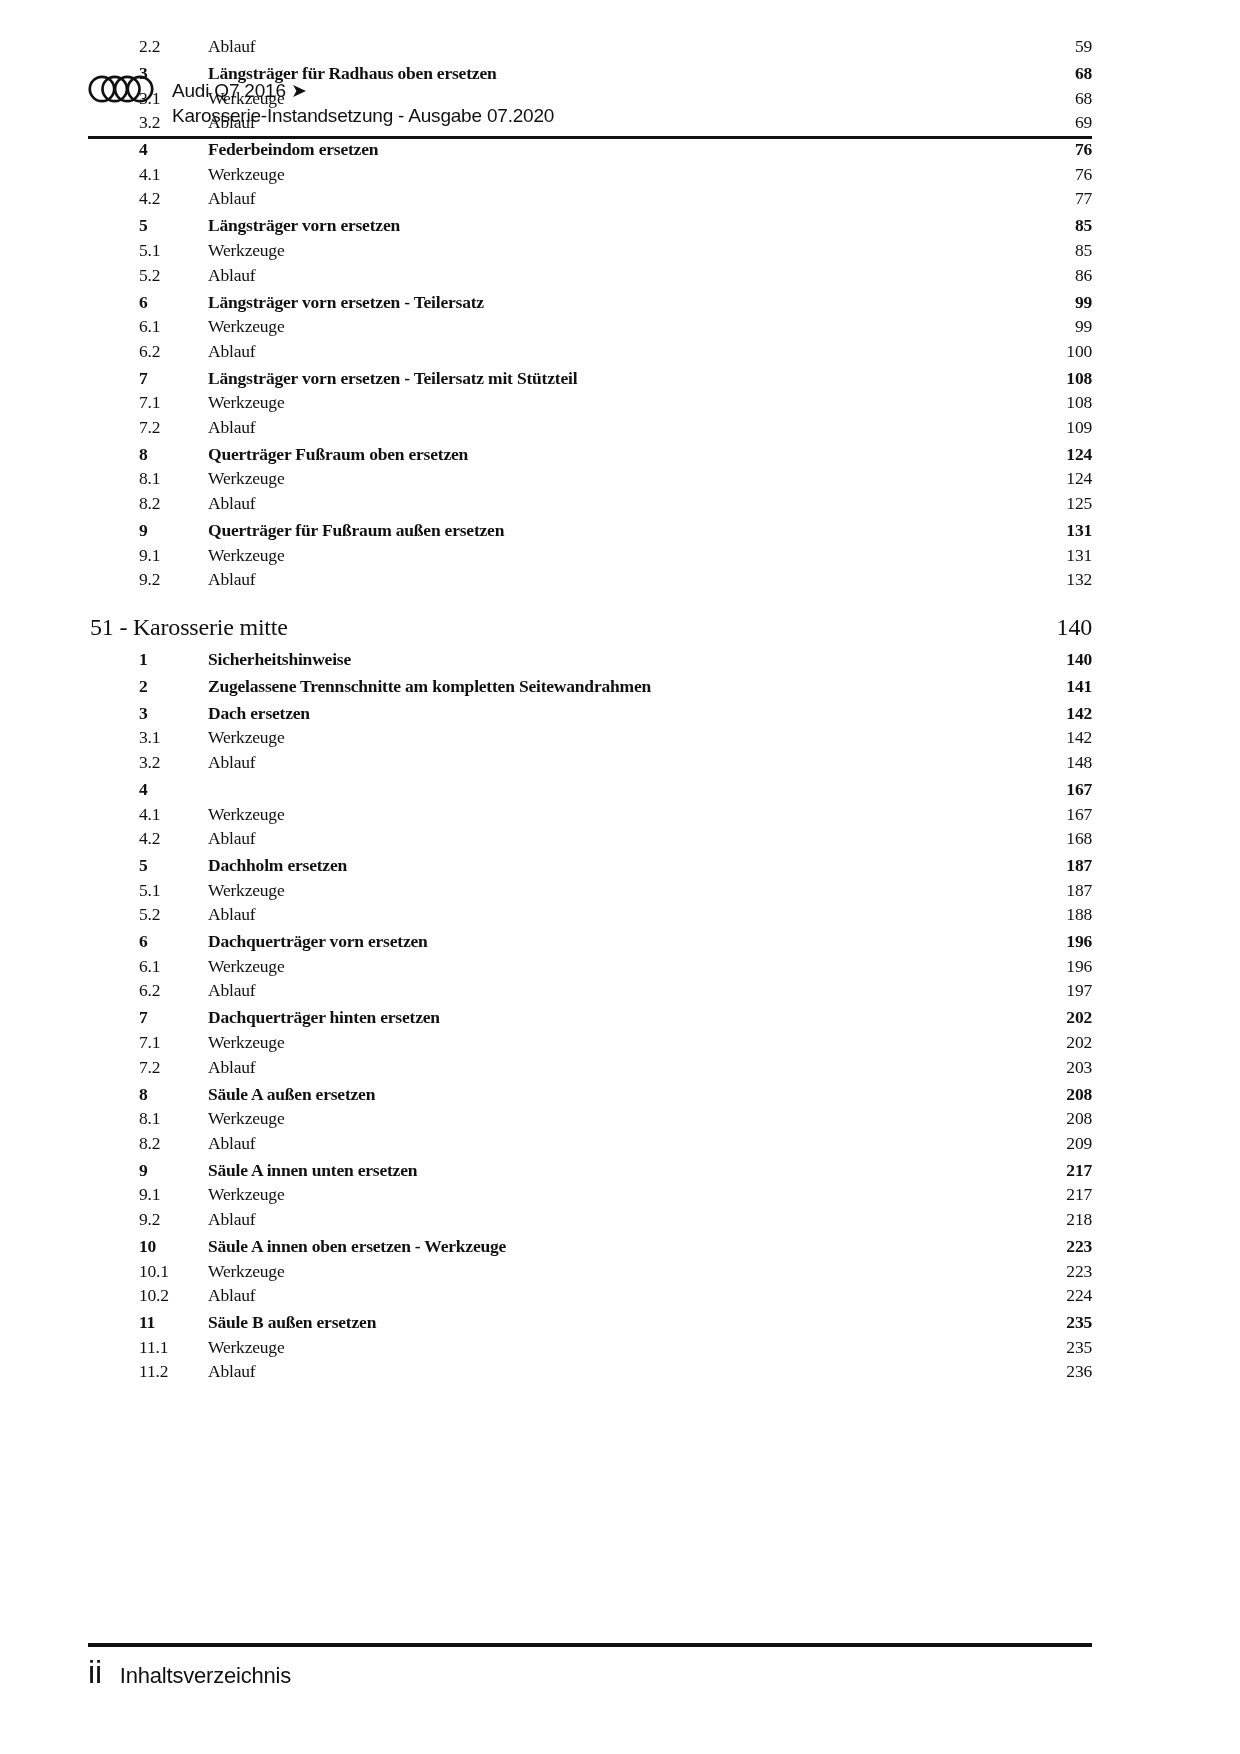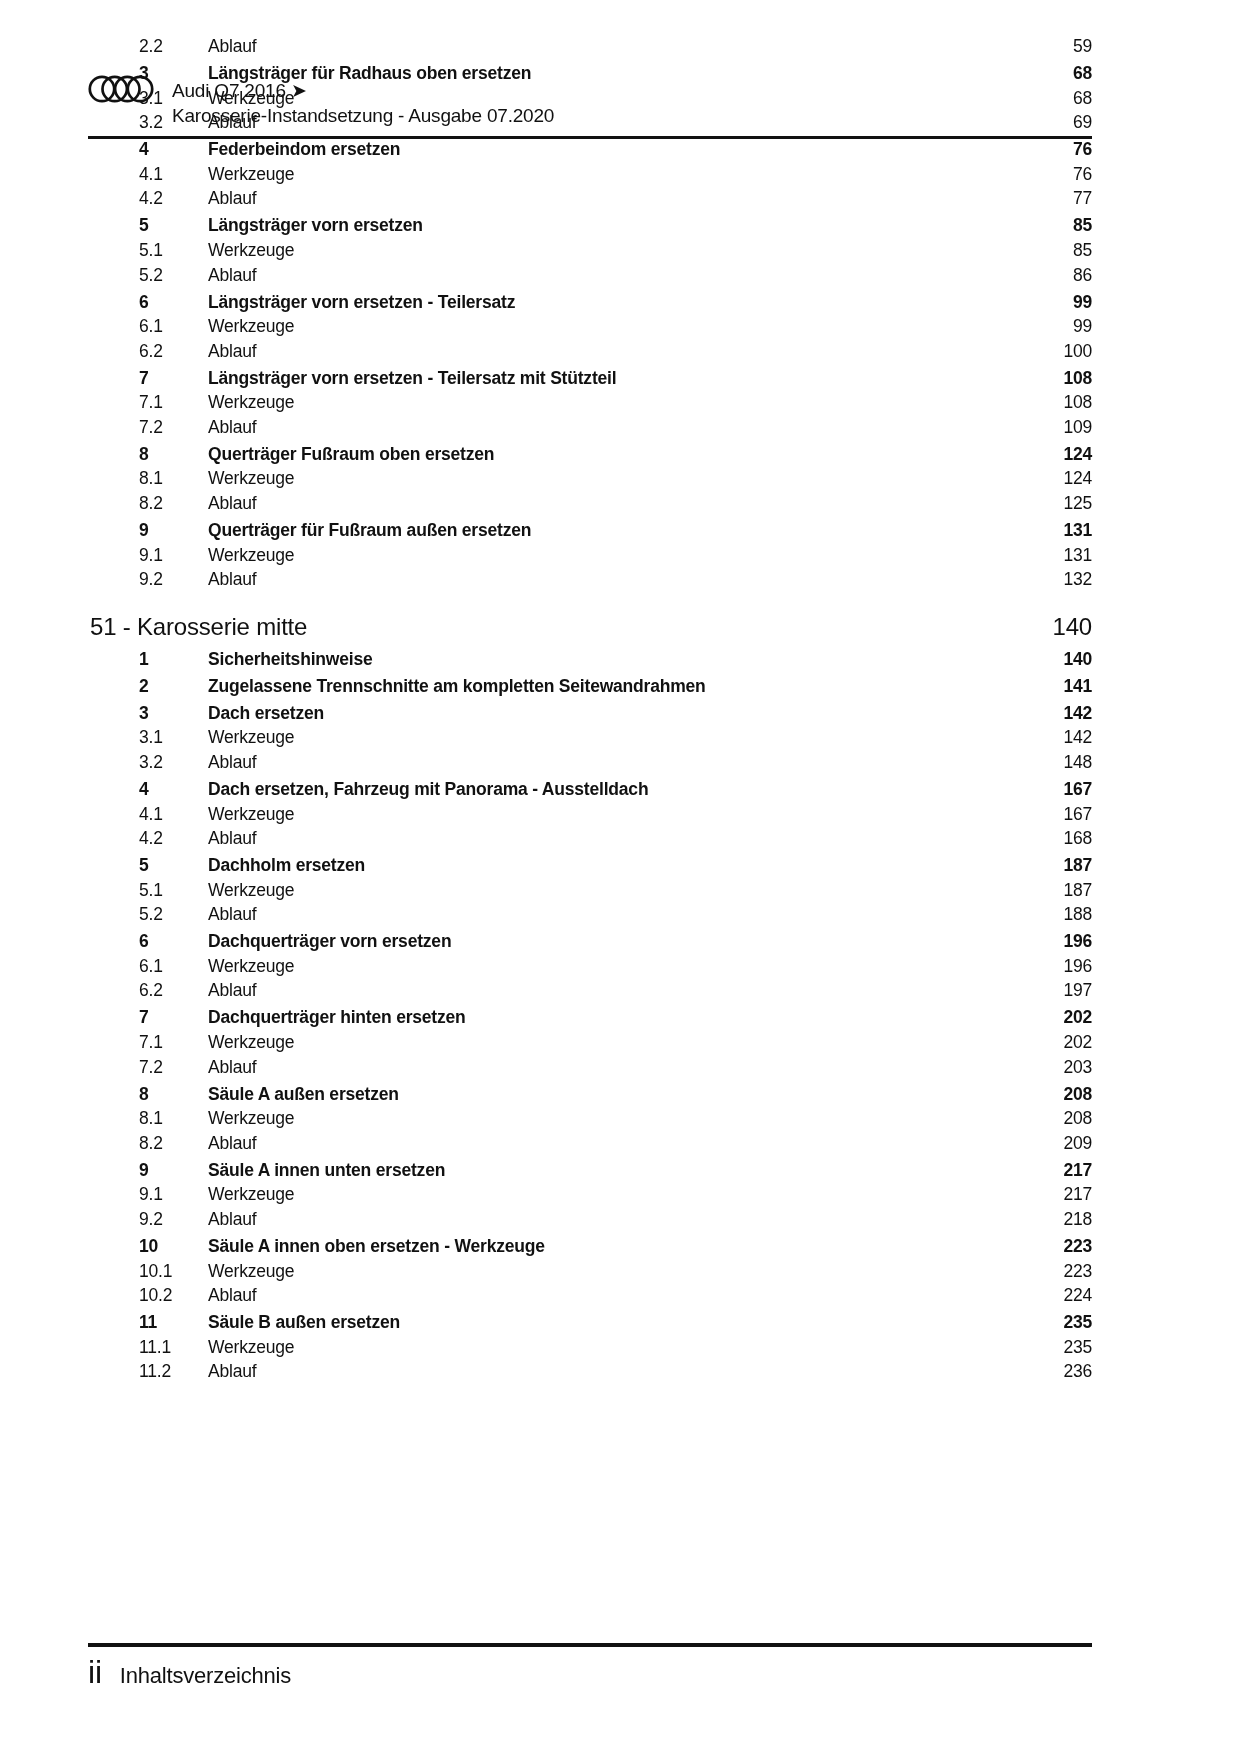--- a/index.html
+++ b/index.html
@@ -27,20 +27,21 @@
   .toc{
     margin:34px 148px 0 88px;
   }
   .row{
     display:flex;
     align-items:flex-start;
     padding-left:51px;
     font-size:17.5px;
     line-height:24.6px;
     white-space:nowrap;
+    font-family:Liberation Serif, serif;
   }
   .row.main{font-weight:700;margin-top:2.4px;}
   .row.chapter{
     padding-left:2px;
     font-size:24px;
     line-height:30px;
     margin-top:20px;
     margin-bottom:5px;
   }
   .num{flex:none;width:69px;}
@@ -291,21 +292,20 @@
 
   <div class="row sub">
     <span class="num">3.2</span>
     <span class="title">Ablauf</span>
     <span class="dots"></span>
     <span class="page">148</span>
   </div>
 
   <div class="row main">
     <span class="num">4</span>
-    <span class="title">Dach ersetzen, Fahrzeug mit Panorama - Ausstelldach</span>
     <span class="dots"></span>
     <span class="page">167</span>
   </div>
 
   <div class="row sub">
     <span class="num">4.1</span>
     <span class="title">Werkzeuge</span>
     <span class="dots"></span>
     <span class="page">167</span>
   </div>

